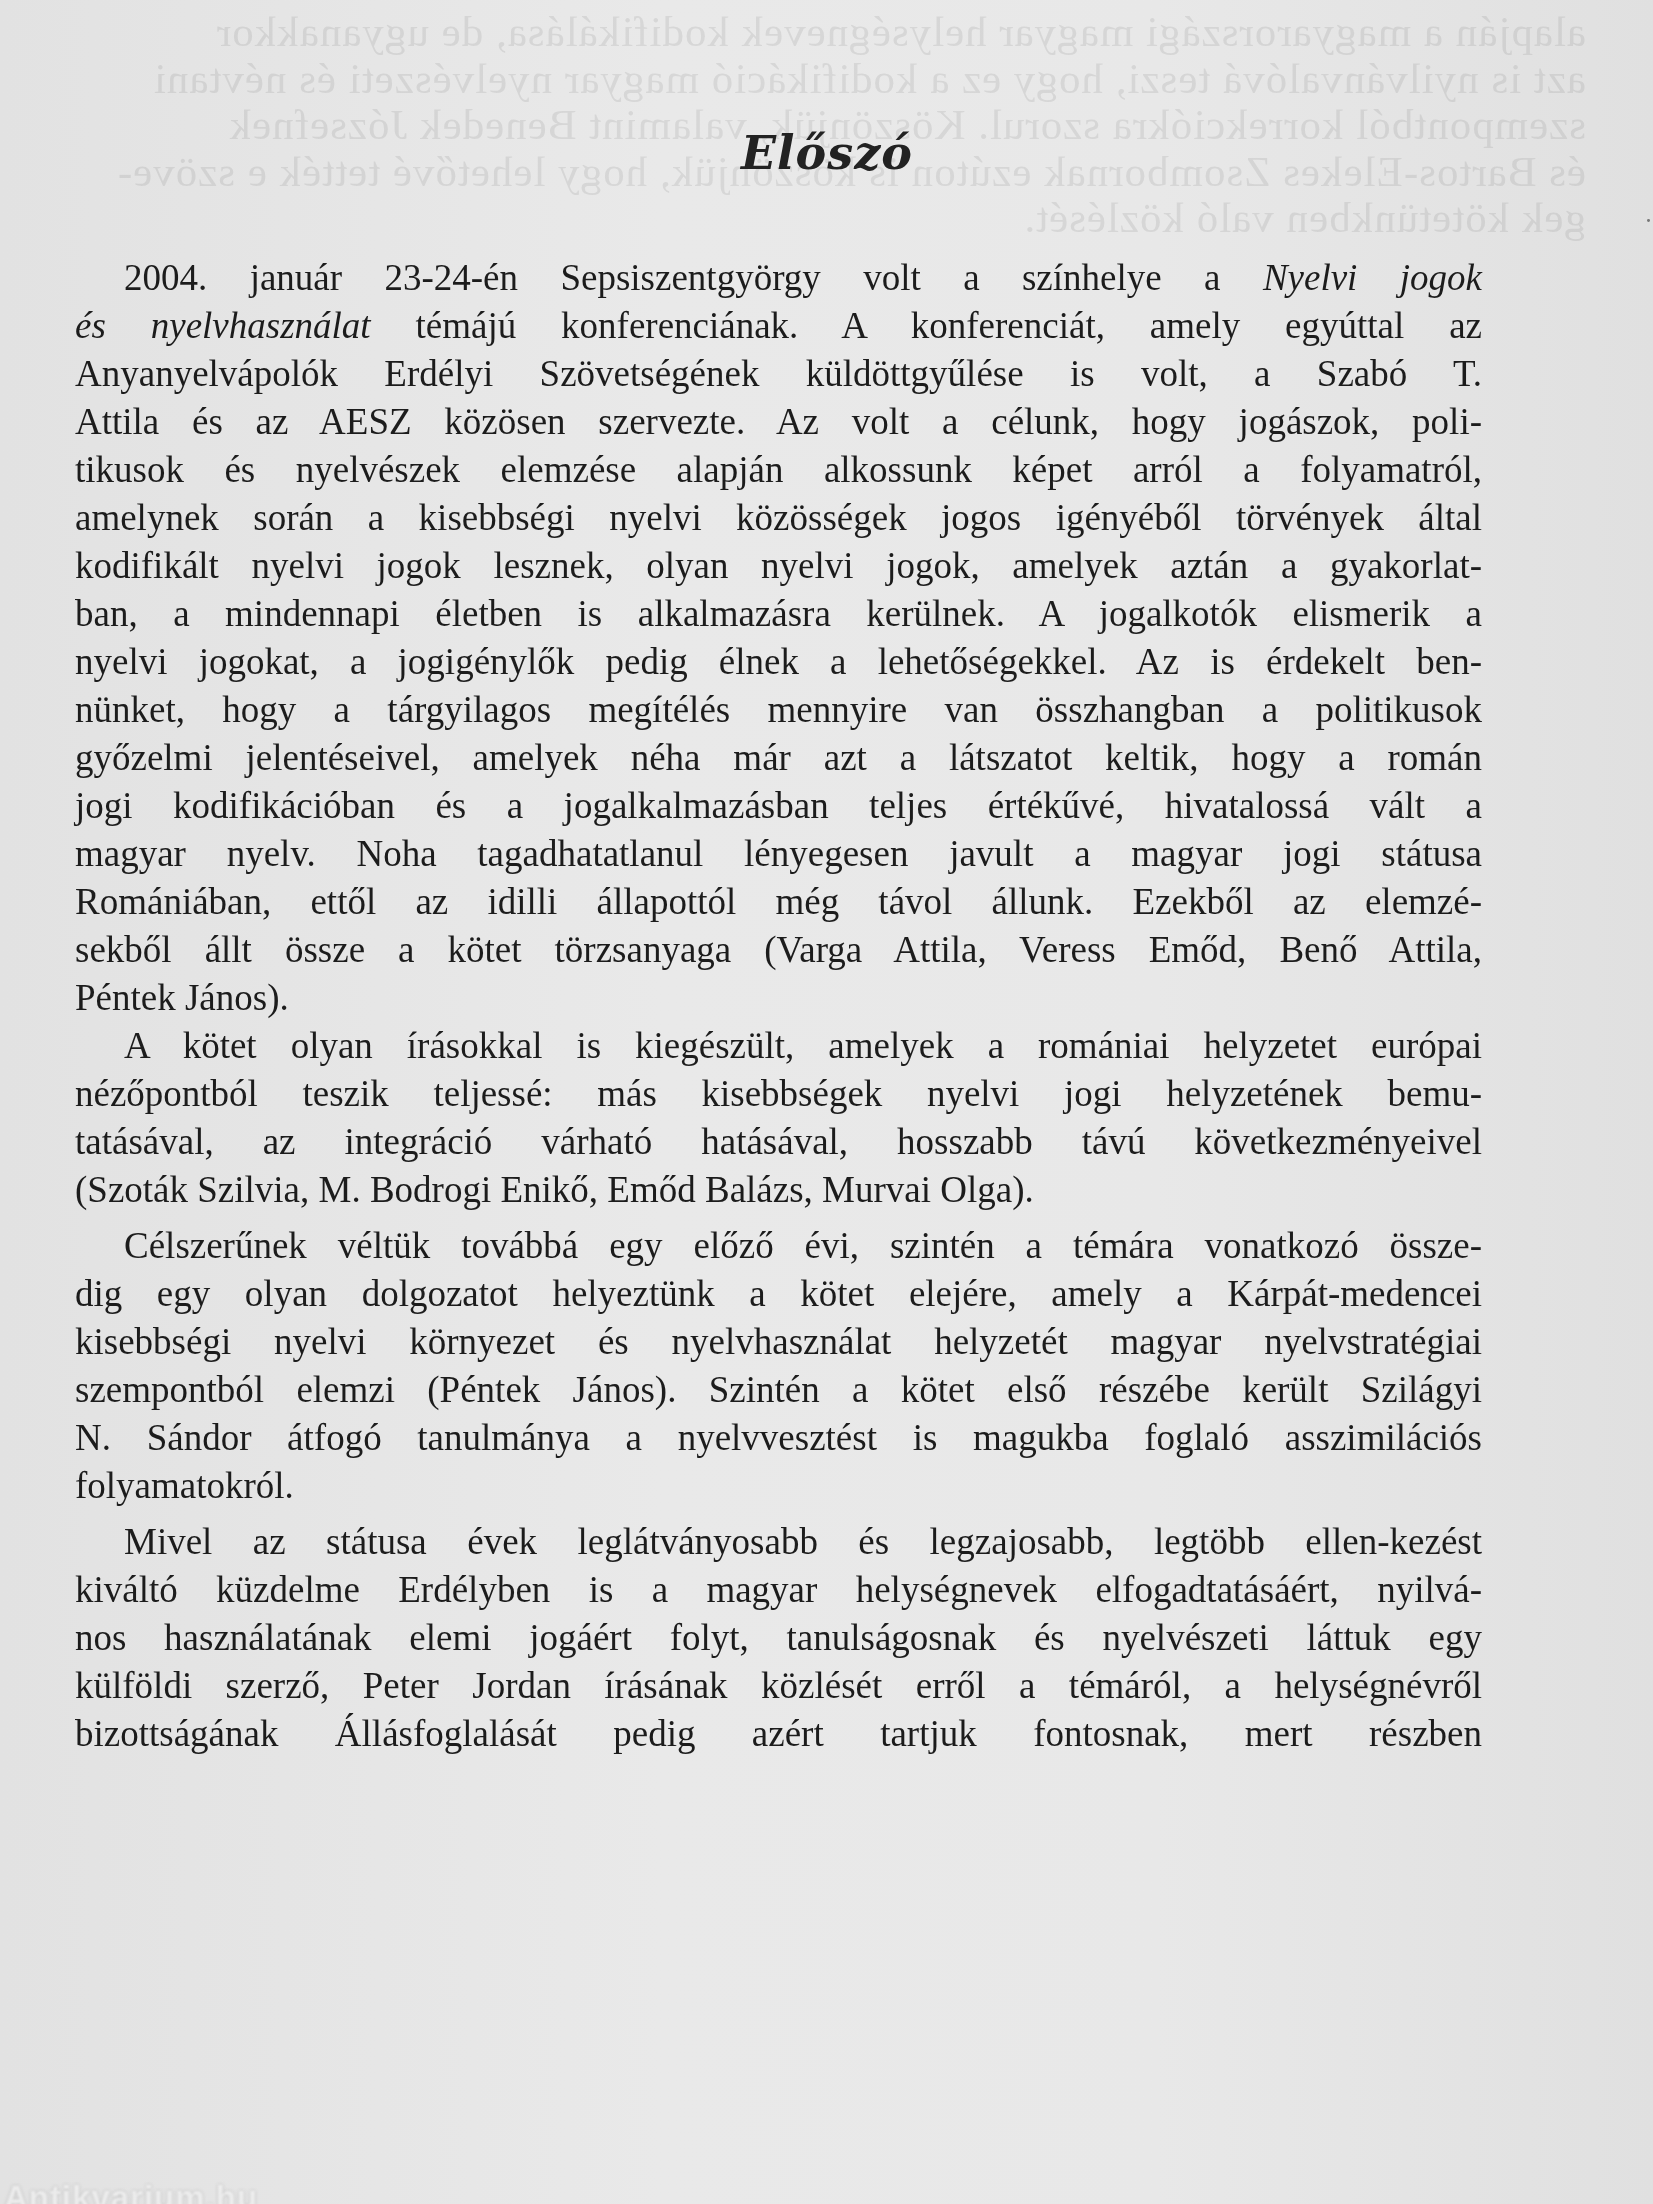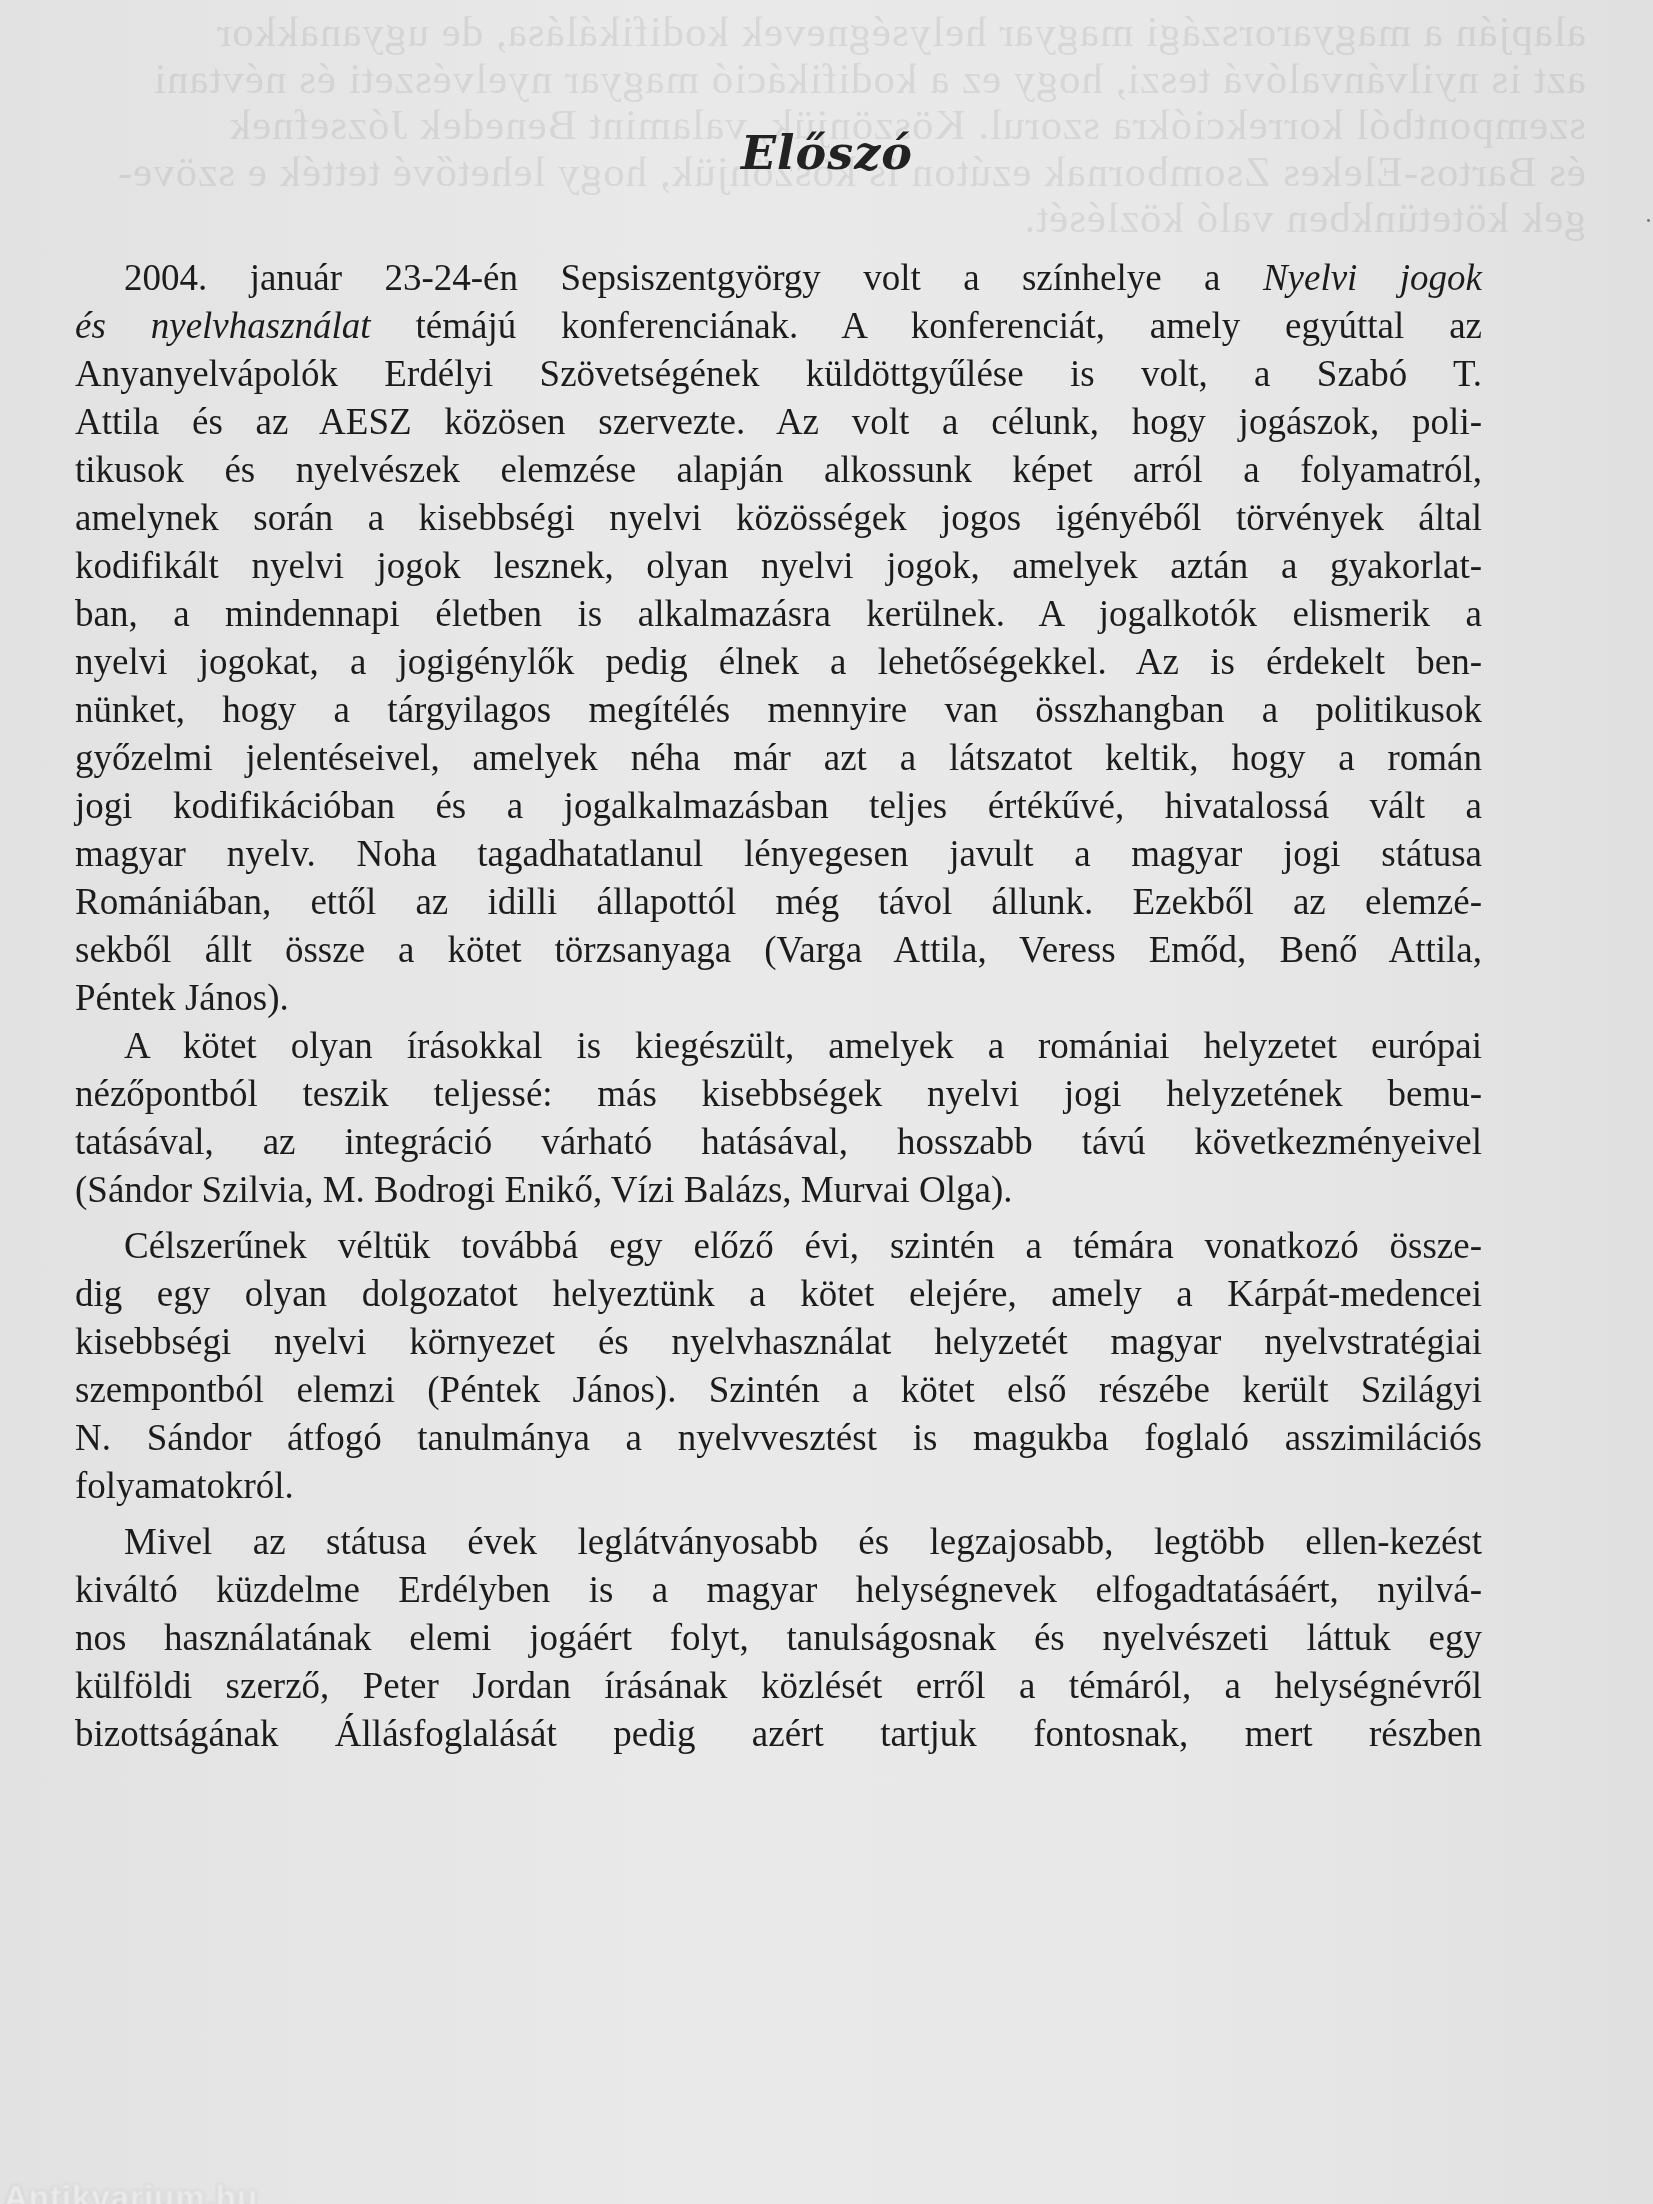--- a/index.html
+++ b/index.html
@@ -128,21 +128,21 @@
       <span class="line">magyar nyelv. Noha tagadhatatlanul lényegesen javult a magyar jogi státusa</span>
       <span class="line">Romániában, ettől az idilli állapottól még távol állunk. Ezekből az elemzé-</span>
       <span class="line">sekből állt össze a kötet törzsanyaga (Varga Attila, Veress Emőd, Benő Attila,</span>
       <span class="line last">Péntek János).</span>
     </div>
 
     <div>
       <span class="line indent">A kötet olyan írásokkal is kiegészült, amelyek a romániai helyzetet európai</span>
       <span class="line">nézőpontból teszik teljessé: más kisebbségek nyelvi jogi helyzetének bemu-</span>
       <span class="line">tatásával, az integráció várható hatásával, hosszabb távú következményeivel</span>
-      <span class="line last">(Sándor Szilvia, M. Bodrogi Enikő, Vízi Balázs, Murvai Olga).</span>
+      <span class="line last">(Szoták Szilvia, M. Bodrogi Enikő, Emőd Balázs, Murvai Olga).</span>
     </div>
     <span class="para-gap"></span>
 
     <div>
       <span class="line indent">Célszerűnek véltük továbbá egy előző évi, szintén a témára vonatkozó össze-</span>
       <span class="line">dig egy olyan dolgozatot helyeztünk a kötet elejére, amely a Kárpát-medencei</span>
       <span class="line">kisebbségi nyelvi környezet és nyelvhasználat helyzetét magyar nyelvstratégiai</span>
       <span class="line">szempontból elemzi (Péntek János). Szintén a kötet első részébe került Szilágyi</span>
       <span class="line">N. Sándor átfogó tanulmánya a nyelvvesztést is magukba foglaló asszimilációs</span>
       <span class="line last">folyamatokról.</span>

